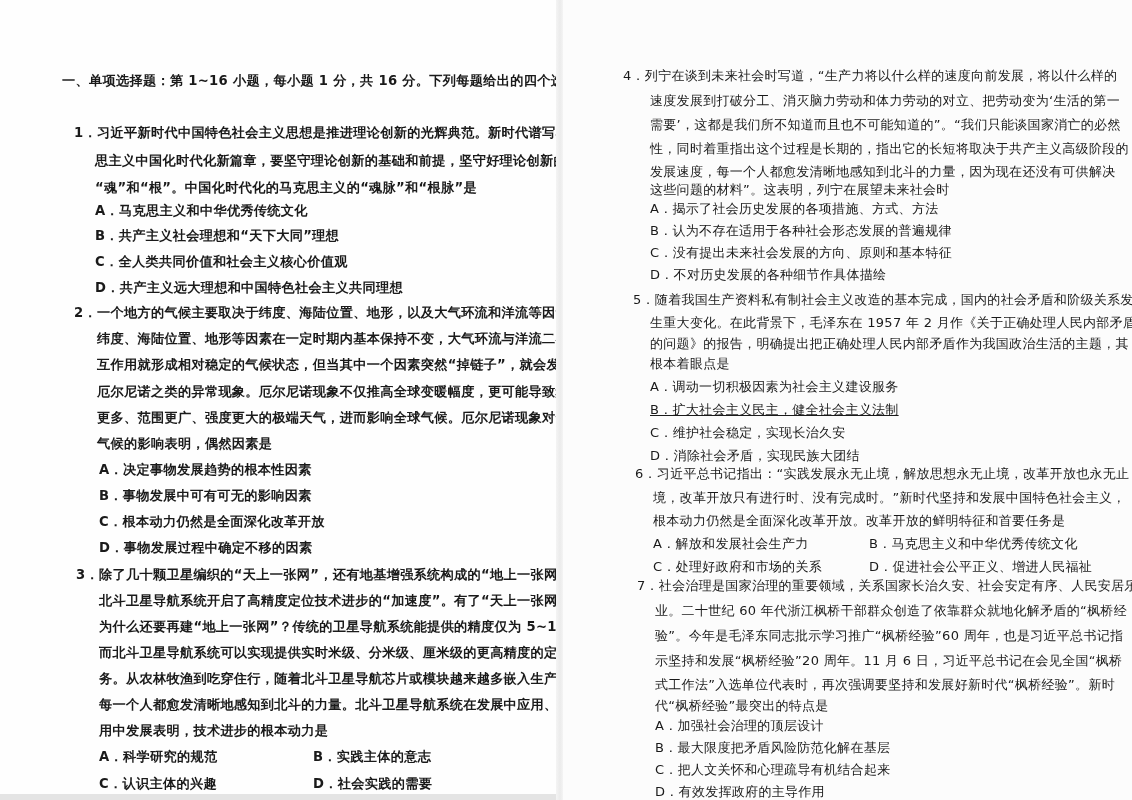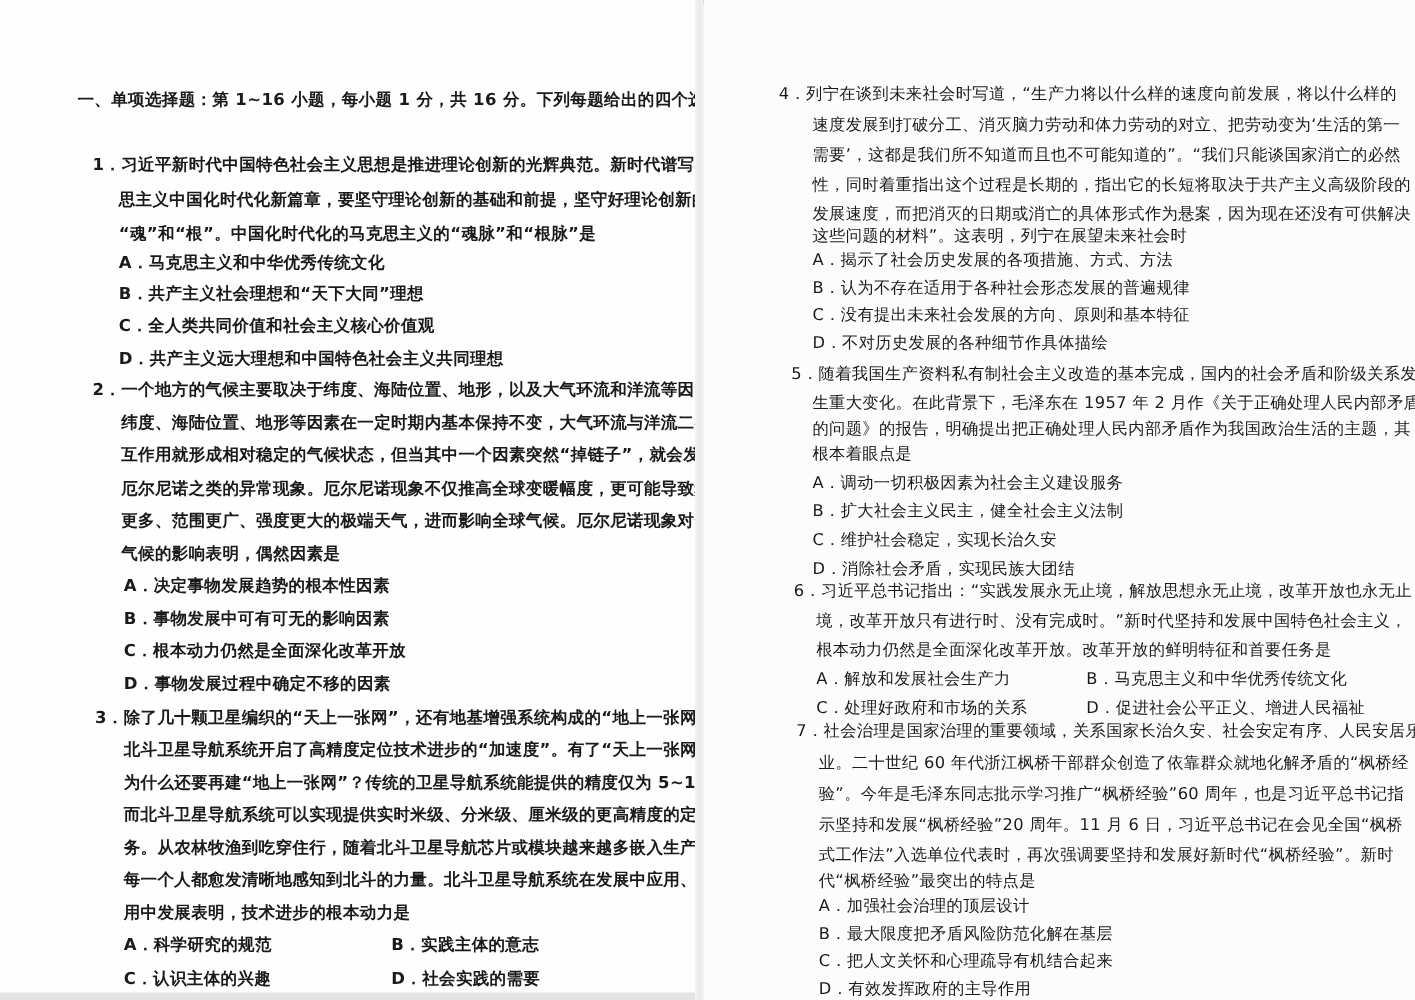--- a/index.html
+++ b/index.html
@@ -63,35 +63,35 @@
 <div class="fold"></div>
 <div class="topclip"></div>
 <div class="bottom-edge"></div>
 
 <div class="page right">
   <div>
     <div class="line r" style="left:60px;top:67px;">4．列宁在谈到未来社会时写道，“生产力将以什么样的速度向前发展，将以什么样的</div>
     <div class="line r" style="left: 87px; top: 92px;">速度发展到打破分工、消灭脑力劳动和体力劳动的对立、把劳动变为‘生活的第一</div>
     <div class="line r" style="left: 87px; top: 116px;">需要’，这都是我们所不知道而且也不可能知道的”。“我们只能谈国家消亡的必然</div>
     <div class="line r" style="left: 87px; top: 140px;">性，同时着重指出这个过程是长期的，指出它的长短将取决于共产主义高级阶段的</div>
-    <div class="line r" style="left: 87px; top: 163px;">发展速度，而把消灭的日期或消亡的具体形式作为悬案，因为现在还没有可供解决</div>
+    <div class="line r" style="left: 87px; top: 163px;">发展速度，每一个人都愈发清晰地感知到北斗的力量，因为现在还没有可供解决</div>
     <div class="line r" style="left:87px;top:181px;">这些问题的材料”。这表明，列宁在展望未来社会时</div>
     <div class="line r" style="left:87px;top:200px;">A．揭示了社会历史发展的各项措施、方式、方法</div>
     <div class="line r" style="left:87px;top:222px;">B．认为不存在适用于各种社会形态发展的普遍规律</div>
     <div class="line r" style="left:87px;top:244px;">C．没有提出未来社会发展的方向、原则和基本特征</div>
     <div class="line r" style="left:87px;top:266px;">D．不对历史发展的各种细节作具体描绘</div>
   </div>
 
   <div>
     <div class="line r" style="left:70px;top:291px;">5．随着我国生产资料私有制社会主义改造的基本完成，国内的社会矛盾和阶级关系发</div>
     <div class="line r" style="left: 87px; top: 314px;">生重大变化。在此背景下，毛泽东在 1957 年 2 月作《关于正确处理人民内部矛盾</div>
     <div class="line r" style="left: 87px; top: 335px;">的问题》的报告，明确提出把正确处理人民内部矛盾作为我国政治生活的主题，其</div>
     <div class="line r" style="left: 87px; top: 355px;">根本着眼点是</div>
     <div class="line r" style="left: 87px; top: 378px;">A．调动一切积极因素为社会主义建设服务</div>
-    <div class="line r" style="left:87px;top:401px;">B．扩大社会主义民主，健全社会主义法制</div>
+    <div class="line r" style="left:87px;top:401px;text-decoration:underline;">B．扩大社会主义民主，健全社会主义法制</div>
     <div class="line r" style="left:87px;top:424px;">C．维护社会稳定，实现长治久安</div>
     <div class="line r" style="left:87px;top:447px;">D．消除社会矛盾，实现民族大团结</div>
   </div>
 
   <div>
     <div class="line r" style="left:72px;top:465px;">6．习近平总书记指出：“实践发展永无止境，解放思想永无止境，改革开放也永无止</div>
     <div class="line r" style="left:90px;top:489px;">境，改革开放只有进行时、没有完成时。”新时代坚持和发展中国特色社会主义，</div>
     <div class="line r" style="left:90px;top:512px;">根本动力仍然是全面深化改革开放。改革开放的鲜明特征和首要任务是</div>
     <div class="line r" style="left:90px;top:535px;">A．解放和发展社会生产力</div>
     <div class="line r" style="left:306px;top:535px;">B．马克思主义和中华优秀传统文化</div>

